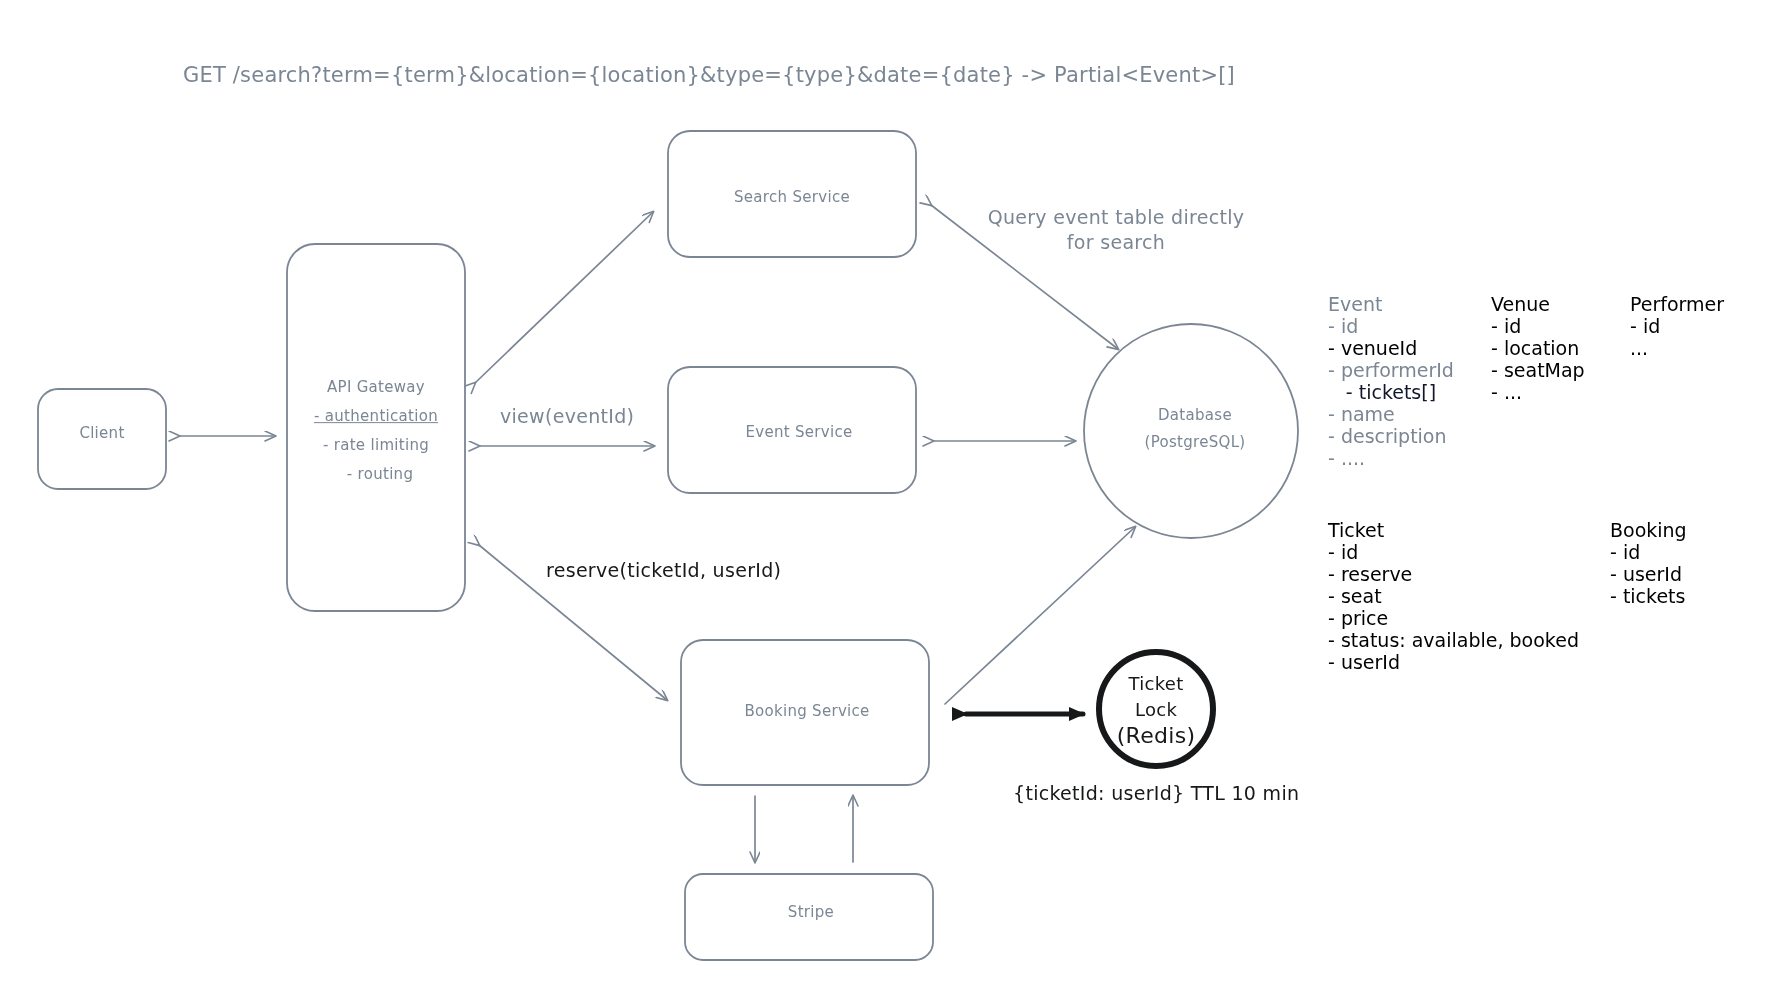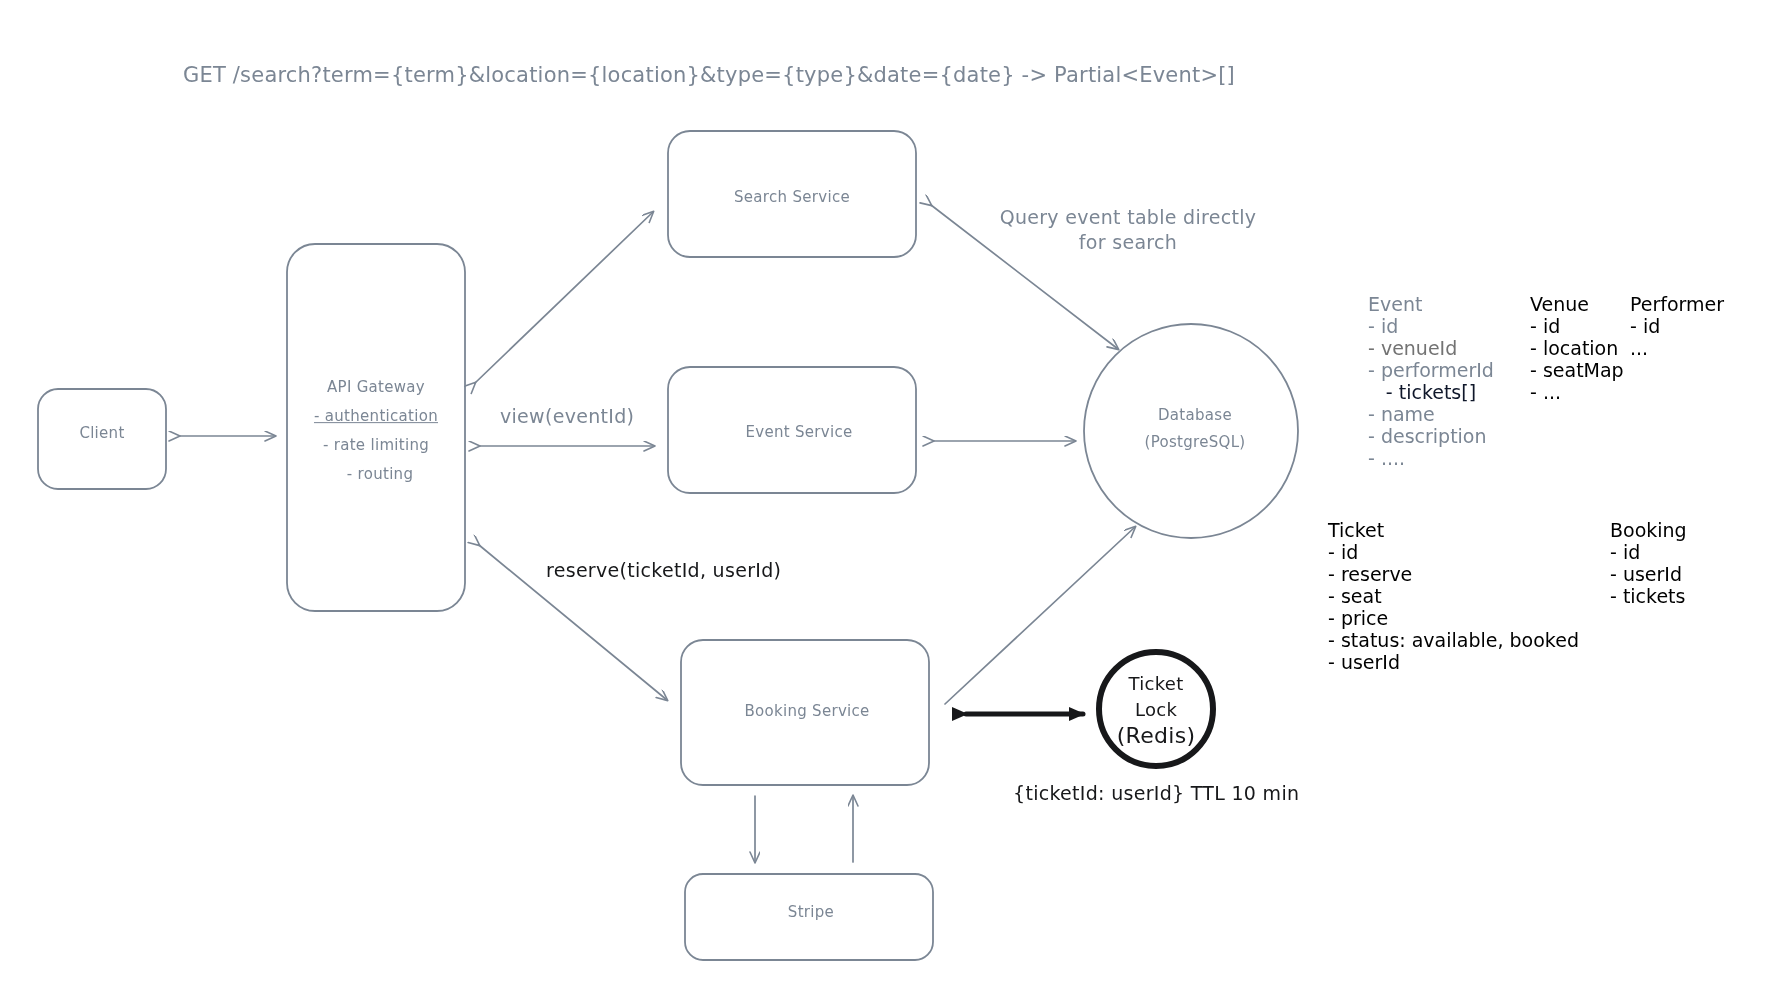--- a/index.html
+++ b/index.html
@@ -44,21 +44,21 @@
   .free-text { font-size: 19px; }
   .dark { color: #17181a; }
   .schema-title { font-size: 19px; }
   .schema-row { font-size: 19px; }
   .schema-block { position: absolute; }
   .schema-block div { white-space: pre; }
   .title-text {
     font-size: 21px;
     letter-spacing: 0.2px;
   }
-  .center2 { text-align: center; transform: translateX(-50%); margin-left: 12px; }
+  .center2 { text-align: center; transform: translateX(-50%); }
 </style>
 </head>
 <body>
 
 <div id="canvas">
 
   <svg class="layer" viewBox="0 0 1774 982">
     <defs>
       <marker id="ah" markerWidth="14" markerHeight="14" refX="11" refY="5" orient="auto" markerUnits="userSpaceOnUse">
         <path d="M1,0 L12,5 L1,10" fill="none" stroke="#7b8694" stroke-width="1.6" stroke-linecap="round" stroke-linejoin="round"></path>
@@ -136,32 +136,32 @@
 
   <div class="free-text center2" style="left:1103px; top:204px; text-align:center;">Query event table directly</div>
   <div class="free-text center2" style="left:1103px; top:229px; text-align:center;">for search</div>
 
   <div class="free-text" style="left:487px; top:403px;">view(eventId)</div>
 
   <div class="free-text dark" style="left:533px; top:557px;">reserve(ticketId, userId)</div>
 
   <div class="free-text dark" style="left:1000px; top:780px;">{ticketId: userId} TTL 10 min</div>
 
-  <div class="schema-block" style="left:1315px; top:293px;margin-left:40px;">
+  <div class="schema-block" style="left:1315px; top:293px;">
     <div class="schema-title" style="color:#7b8694;">Event</div>
     <div class="schema-row" style="color:#7b8694;">- id</div>
-    <div class="schema-row" style="color:#737373;">- venueId</div>
+    <div class="schema-row" style="color:#000000;">- venueId</div>
     <div class="schema-row" style="color:#7b8694;">- performerId</div>
     <div class="schema-row" style="color:#0f172a;text-align:center;">- tickets[]</div>
     <div class="schema-row" style="color:#7b8694;">- name</div>
     <div class="schema-row" style="color:#7b8694;">- description</div>
     <div class="schema-row" style="color:#7b8694;">- ....</div>
   </div>
 
-  <div class="schema-block" style="left:1478px; top:293px;margin-left:39px;">
+  <div class="schema-block" style="left:1478px; top:293px;">
     <div class="schema-title">Venue</div>
     <div class="schema-row">- id</div>
     <div class="schema-row">- location</div>
     <div class="schema-row">- seatMap</div>
     <div class="schema-row">- ...</div>
   </div>
 
   <div class="schema-block" style="left:1617px; top:293px;">
     <div class="schema-title">Performer</div>
     <div class="schema-row">- id</div>

